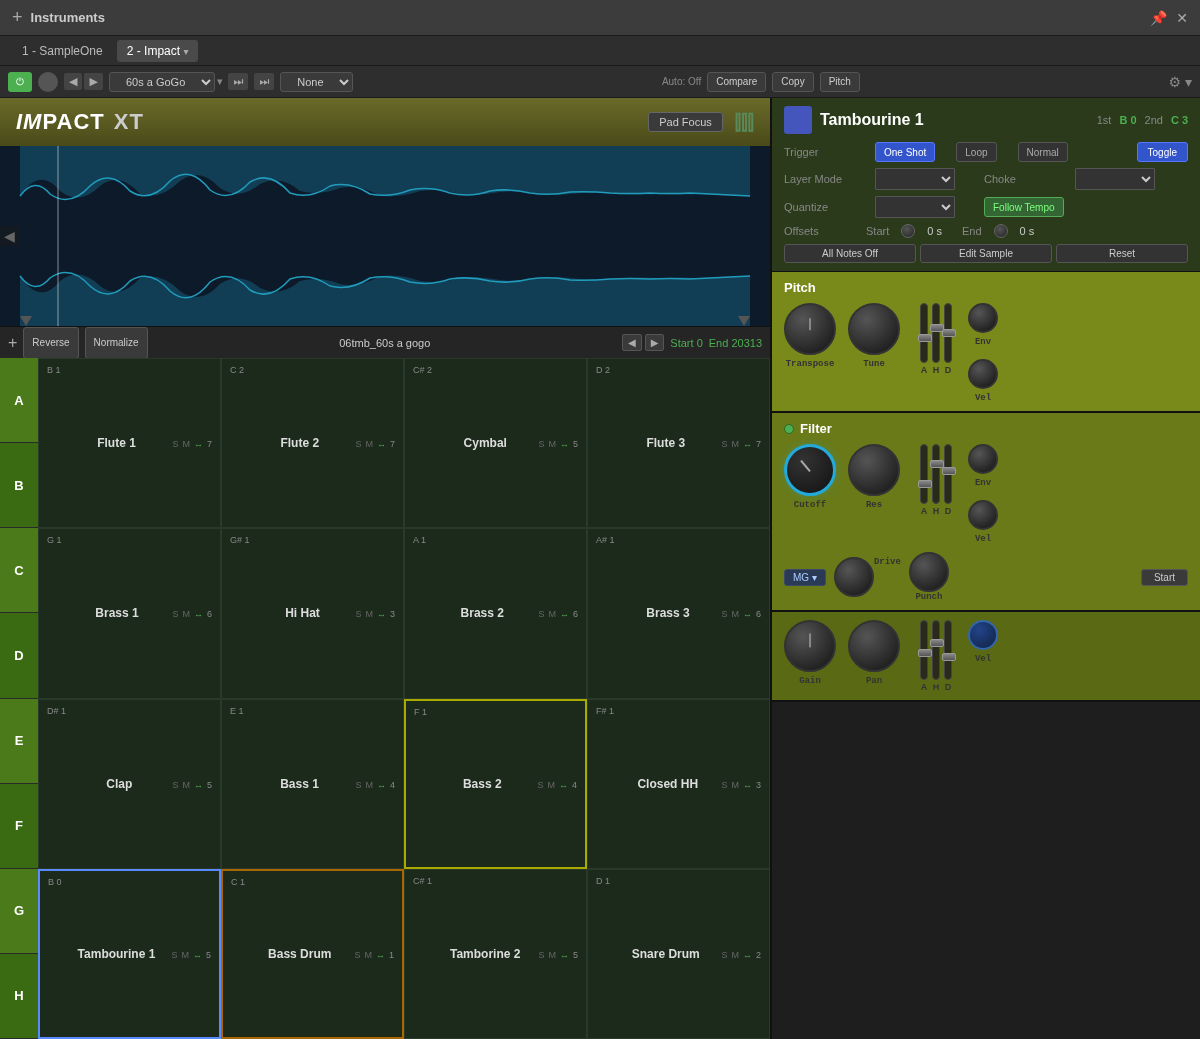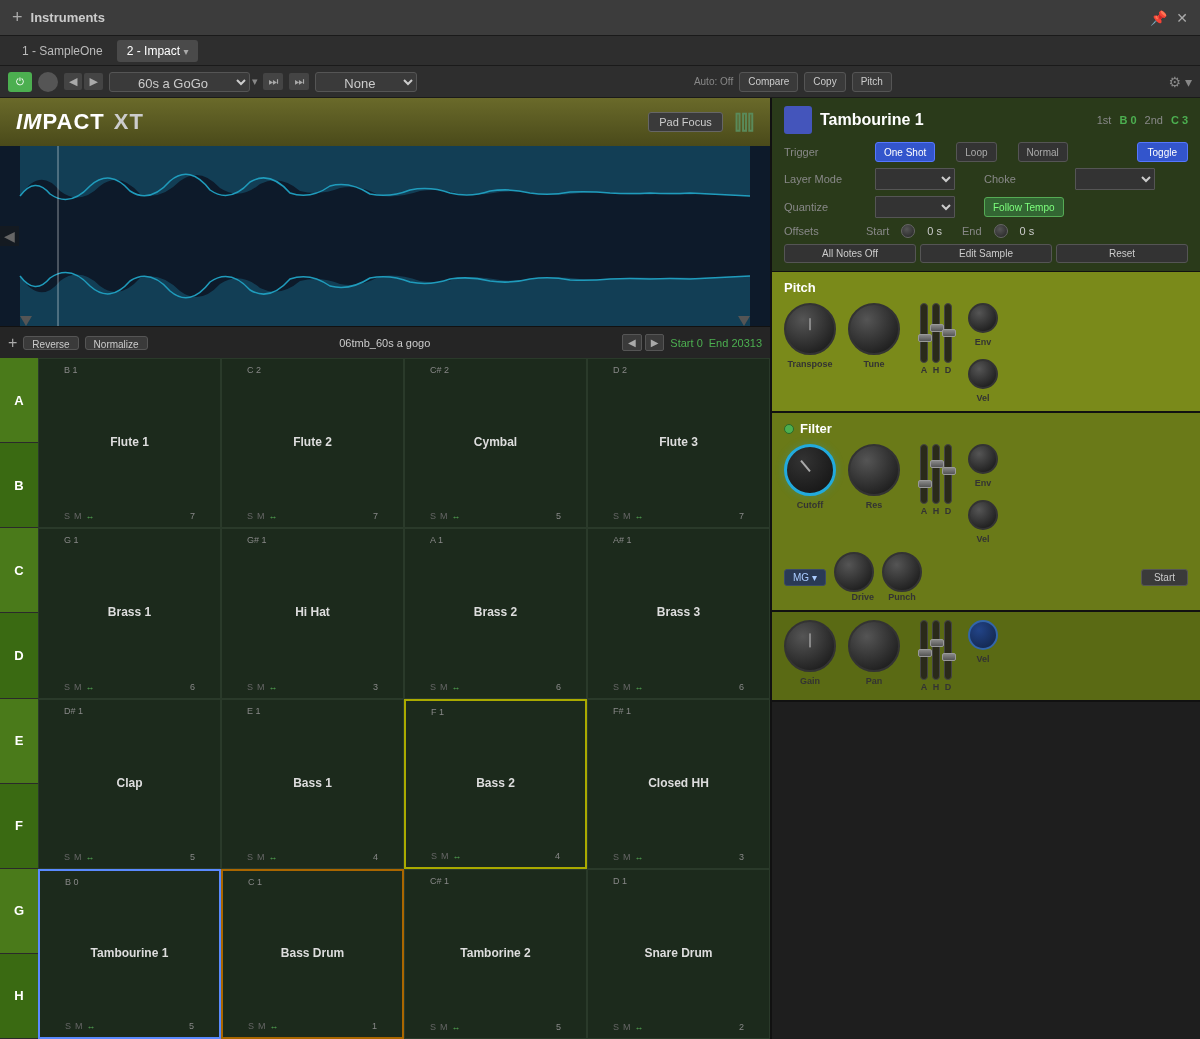--- a/index.html
+++ b/index.html
@@ -49,21 +49,21 @@
       font-size: 10px;
       padding: 2px 6px;
       cursor: pointer;
       height: 20px;
     }
     .toolbar-btn.power { background: #4caf50; width: 24px; }
     .toolbar-btn.record { background: #555; width: 20px; height: 20px; border-radius: 50%; }
     .toolbar-arrows { display: flex; gap: 2px; }
     .toolbar-arrow { background: #444; border: none; color: #aaa; padding: 2px 5px; cursor: pointer; font-size: 11px; border-radius: 2px; }
     .toolbar-dropdown-group { display: flex; align-items: center; gap: 2px; }
-    .toolbar-dropdown { background: #3a3a3a; border: 1px solid #555; color: #ccc; font-size: 13px; padding: 2px 24px; border-radius: 3px; height: 20px; }
+    .toolbar-dropdown { background: #3a3a3a; border: 1px solid #555; color: #ccc; font-size: 11px; padding: 2px 12px; border-radius: 3px; height: 20px; }
     .toolbar-label { color: #888; font-size: 10px; }
     .toolbar-text-btn { background: #3a3a3a; border: 1px solid #555; color: #ccc; font-size: 10px; padding: 2px 8px; border-radius: 3px; cursor: pointer; height: 20px; }
     .toolbar-spacer { flex: 1; }
     .toolbar-gear { color: #888; font-size: 14px; }
 
     .main-container {
       display: flex;
       height: calc(1039px - 36px - 30px - 32px);
     }
 
@@ -106,21 +106,21 @@
 
     .waveform-toolbar {
       background: #252525;
       height: 32px;
       display: flex;
       align-items: center;
       padding: 0 8px;
       gap: 6px;
       border-top: 1px solid #111;
     }
-    .waveform-btn { background: #3a3a3a; border: 1px solid #555; color: #ccc; font-size: 10px; padding: 2px 8px; border-radius: 3px; cursor: pointer; height: 14px; }
+    .waveform-btn { background: #3a3a3a; border: 1px solid #555; color: #ccc; font-size: 10px; padding: 2px 8px; border-radius: 3px; cursor: pointer; height: 32px; }
     .waveform-plus { color: #aaa; font-size: 16px; cursor: pointer; }
     .waveform-filename { color: #ccc; font-size: 11px; flex: 1; text-align: center; }
     .waveform-pos { color: #888; font-size: 11px; }
     .waveform-pos span { color: #4caf50; }
     .waveform-nav { display: flex; gap: 3px; }
     .waveform-nav-btn { background: #3a3a3a; border: 1px solid #555; color: #aaa; padding: 2px 5px; cursor: pointer; font-size: 10px; border-radius: 2px; }
 
     .pads-area {
       display: flex;
       flex: 1;
@@ -151,25 +151,24 @@
       display: grid;
       grid-template-columns: repeat(4, 1fr);
       grid-template-rows: repeat(4, 1fr);
       gap: 0;
       background: #1a1a1a;
     }
 
     .pad {
       background: #1c2a1c;
       border: 1px solid #2a3a2a;
-      padding: 6px 25px;
+      padding: 6px 8px;
       cursor: pointer;
       position: relative;
       display: flex;
-      flex-direction: column;
     }
     .pad.selected { border: 2px solid #5a8aff; }
     .pad.yellow-border { border: 2px solid #aaaa00; }
     .pad.orange-border { border: 2px solid #aa6600; }
     .pad-note { color: #888; font-size: 9px; }
     .pad-name { color: #ddd; font-size: 12px; font-weight: bold; margin-top: auto; margin-bottom: auto; text-align: center; flex: 1; display: flex; align-items: center; justify-content: center; }
     .pad-controls { display: flex; align-items: center; gap: 4px; margin-top: 2px; }
     .pad-sm { color: #666; font-size: 9px; cursor: pointer; }
     .pad-link { color: #5a5; font-size: 9px; }
     .pad-num { color: #888; font-size: 9px; margin-left: auto; }
@@ -314,20 +313,21 @@
       display: flex;
       align-items: flex-end;
       gap: 12px;
     }
 
     .knob-group {
       display: flex;
       flex-direction: column;
       align-items: center;
       gap: 4px;
+      font-family: Liberation Mono, monospace;
     }
     .knob {
       border-radius: 50%;
       background: radial-gradient(circle at 35% 30%, #555, #111);
       border: 2px solid #333;
       position: relative;
       cursor: pointer;
     }
     .knob.large { width: 52px; height: 52px; }
     .knob.medium { width: 40px; height: 40px; }
@@ -851,21 +851,21 @@
           </div>
           <div class="knob-group">
             <div class="knob small"></div>
             <span class="knob-label">Vel</span>
           </div>
         </div>
       </div>
       <div class="filter-type-row" style="margin-top:8px;align-items:center;display:flex;gap:8px;">
         <div class="filter-type-btn">MG ▾</div>
         <div class="knob-group" style="flex-direction:row;align-items:center;gap:8px;">
-          <div style="display:flex;flex-direction:column;align-items:flex-end;">
+          <div style="display:flex;flex-direction:row;align-items:flex-start;">
             <div class="knob medium"></div>
             <span class="knob-label">Drive</span>
           </div>
           <div style="display:flex;flex-direction:column;align-items:center;">
             <div class="knob medium"></div>
             <span class="knob-label">Punch</span>
           </div>
         </div>
         <button class="soft-btn">Start</button>
       </div>

